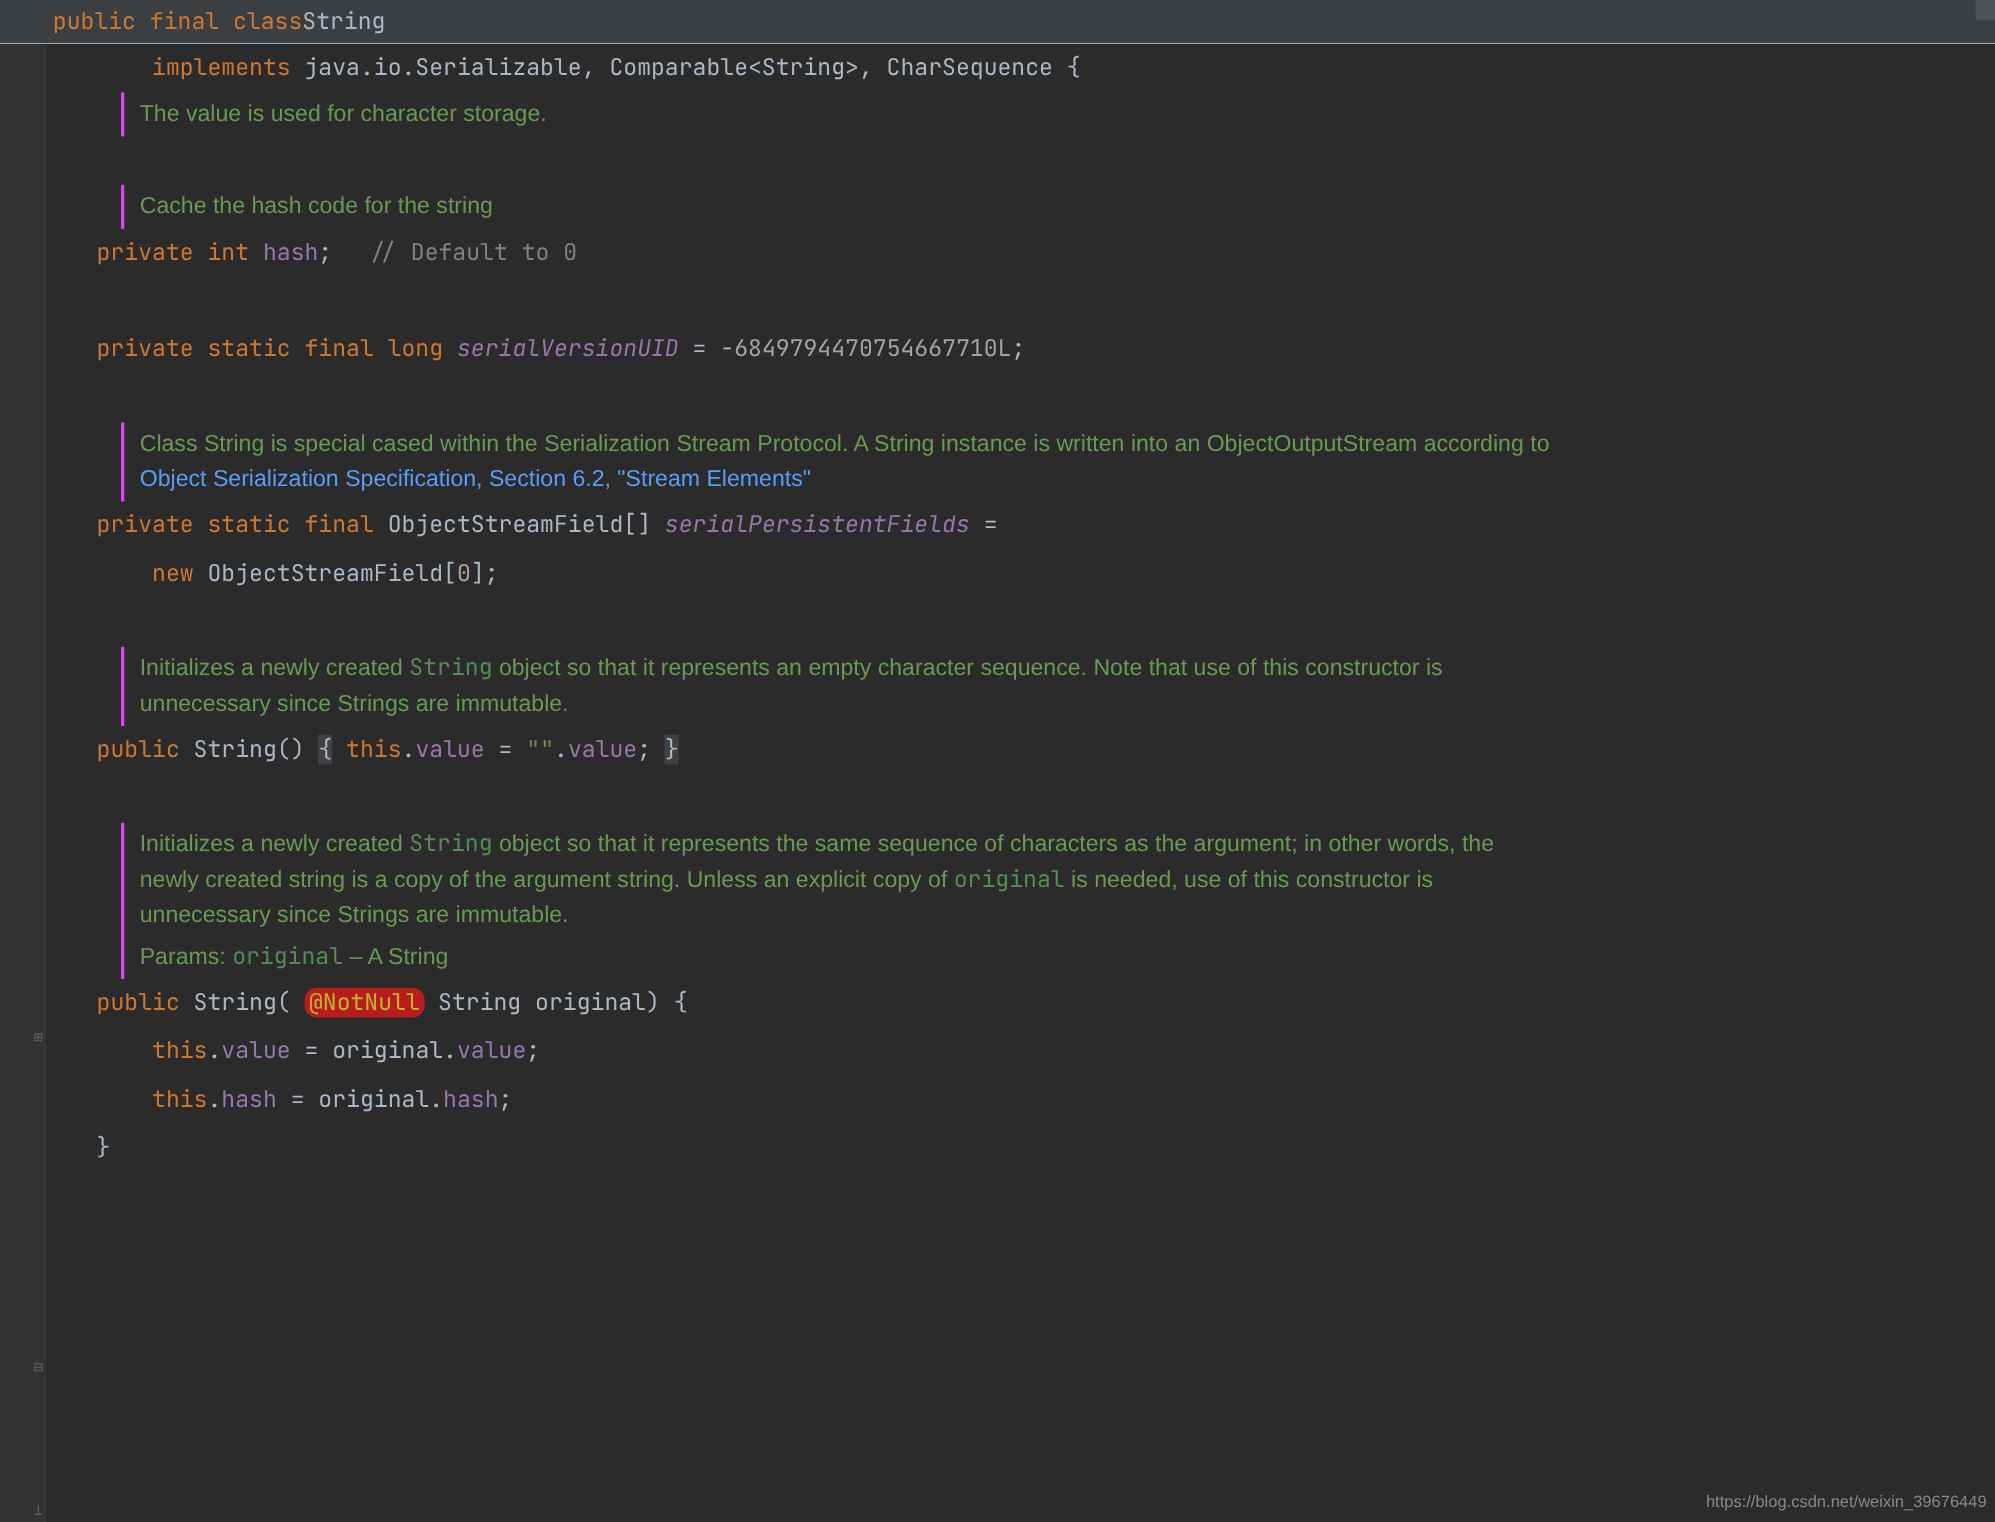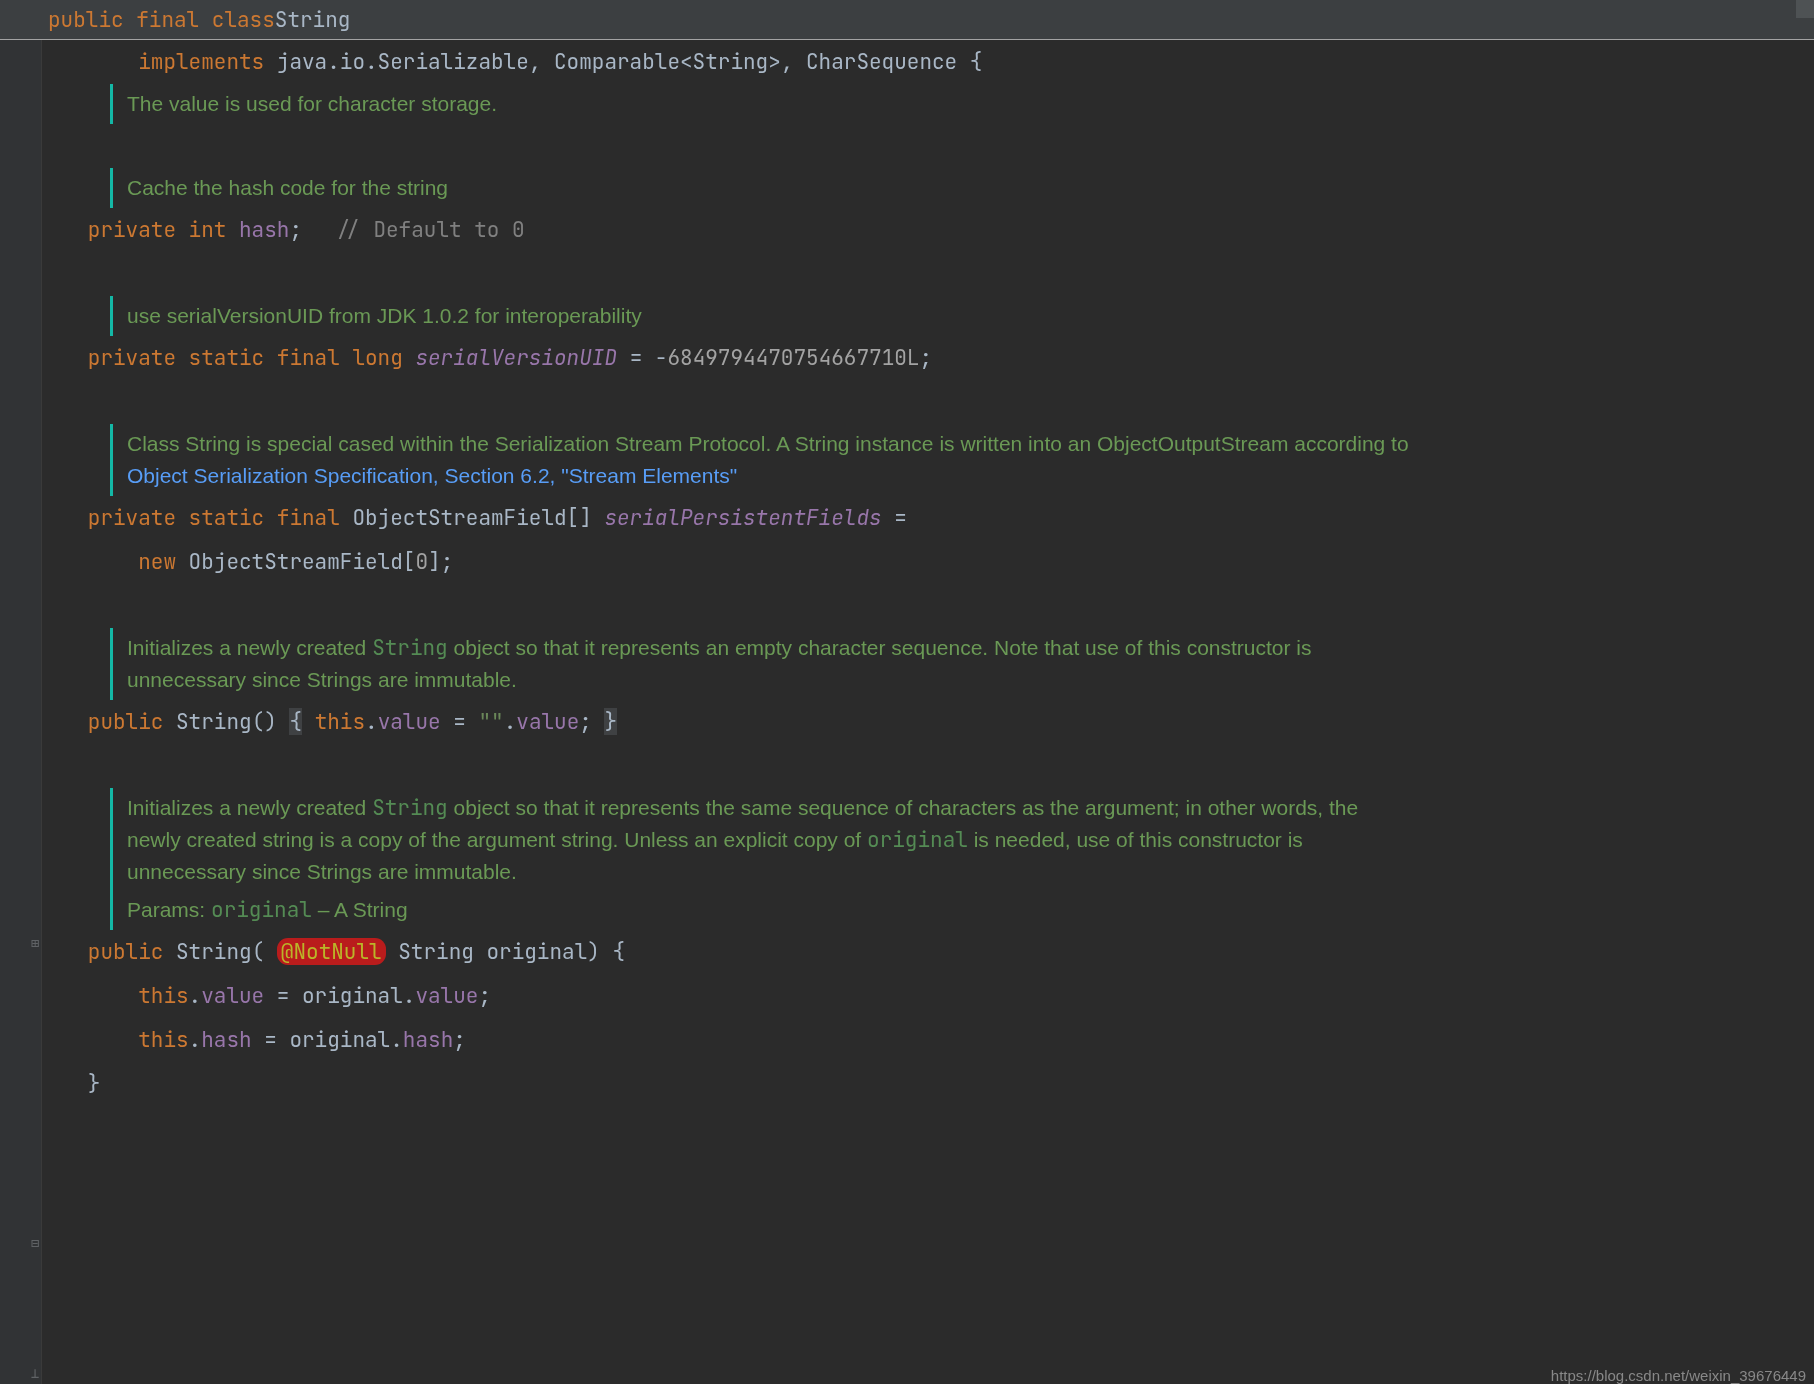--- a/index.html
+++ b/index.html
@@ -48,21 +48,21 @@
     left: 42px;
     top: 40px;
     right: 0;
     bottom: 0;
     background: #2b2b2b;
     padding-left: 8px;
   }
   .line { white-space: pre; line-height: 44px; font-size: 21px; }
   .doc-block {
     margin-left: 60px;
-    border-left: 3px solid #14b8a6;
+    border-left: 3px solid #d946ef;
     padding-left: 14px;
     color: #6a9955;
     font-family: -apple-system, "Segoe UI", sans-serif;
     font-size: 21px;
     line-height: 32px;
     max-width: 1300px;
     padding-top: 4px;
     padding-bottom: 4px;
   }
   .kw { color: #cc7832; }
@@ -74,21 +74,21 @@
   .comment { color: #808080; margin-left: 21px; }
   .op { color: #a9b7c6; }
   .brace-hl { background: #3f4143; }
   .anno-bg { background: #b91c1c; color: #bbb529; padding: 0 4px; border-radius: 11px; }
   .doc-code { font-family: "JetBrains Mono", Consolas, monospace; color: #548b54; }
   .doc-link { color: #589df6; }
   .doc-param-label { color: #6a9955; }
   .watermark {
     position: absolute;
     right: 8px;
-    bottom: 0;
+    bottom: 10px;
     font-size: 15px;
     color: #888;
     font-family: sans-serif;
   }
   .scrollbar-top {
     position: absolute;
     top: 0;
     right: 0;
     width: 18px;
     height: 18px;
@@ -118,21 +118,20 @@
 
 
   <div class="line"> </div>
 
   <div class="doc-block"><span>Cache the hash code for the string</span></div>
 
   <div class="line">   <span class="kw">private int </span><span class="field">hash</span><span class="op">; </span><span class="comment">// Default to 0</span></div>
 
   <div class="line"> </div>
 
-  <div class="doc-block"><span>use serialVersionUID from JDK 1.0.2 for interoperability</span></div>
 
   <div class="line">   <span class="kw">private static final long </span><span class="fielditalic">serialVersionUID</span><span class="op"> = -</span><span class="num">6849794470754667710L</span><span class="op">;</span></div>
 
   <div class="line"> </div>
 
   <div class="doc-block"><span>Class String is special cased within the Serialization Stream Protocol. A String instance is written into an ObjectOutputStream according to </span><span class="doc-link">Object Serialization Specification, Section 6.2, "Stream Elements"</span></div>
 
   <div class="line">   <span class="kw">private static final </span><span class="type">ObjectStreamField[] </span><span class="fielditalic">serialPersistentFields</span><span class="op"> =</span></div>
 
   <div class="line">       <span class="kw">new </span><span class="type">ObjectStreamField[</span><span class="num">0</span><span class="op">];</span></div>

